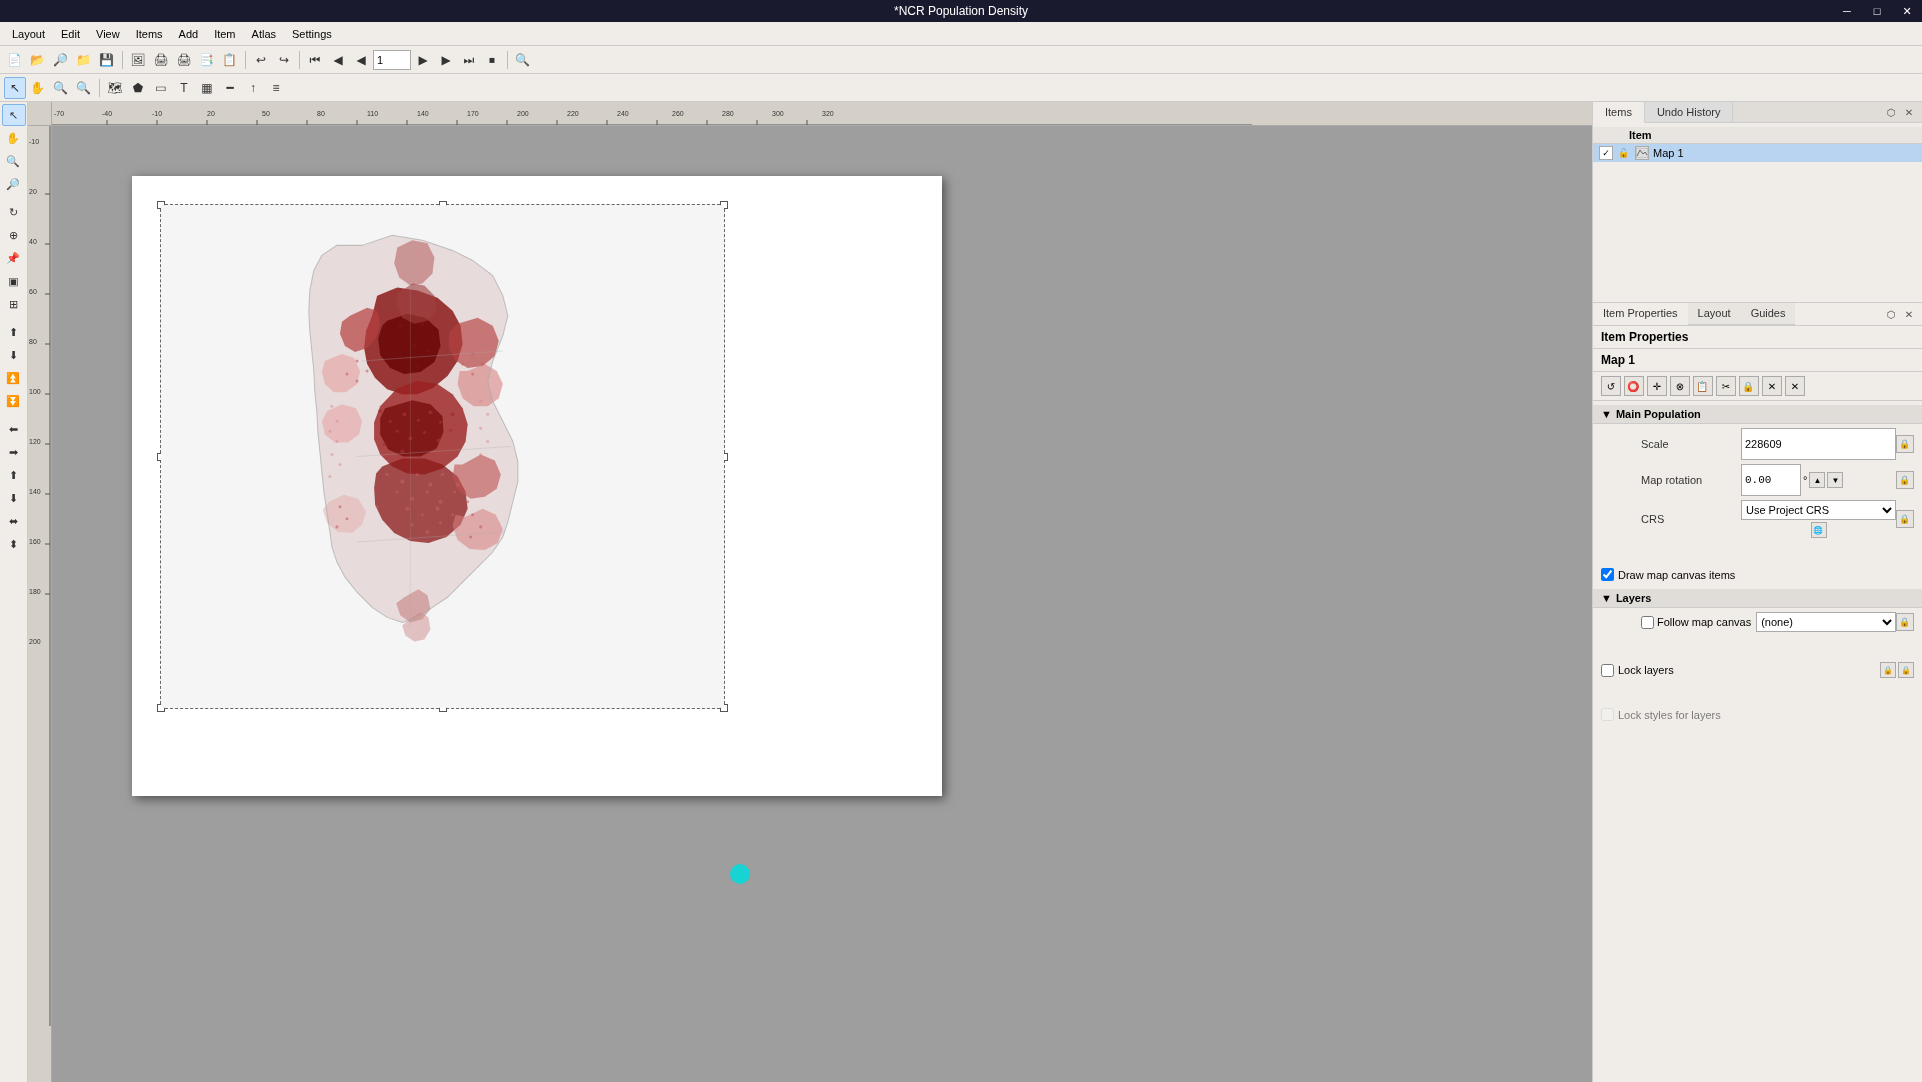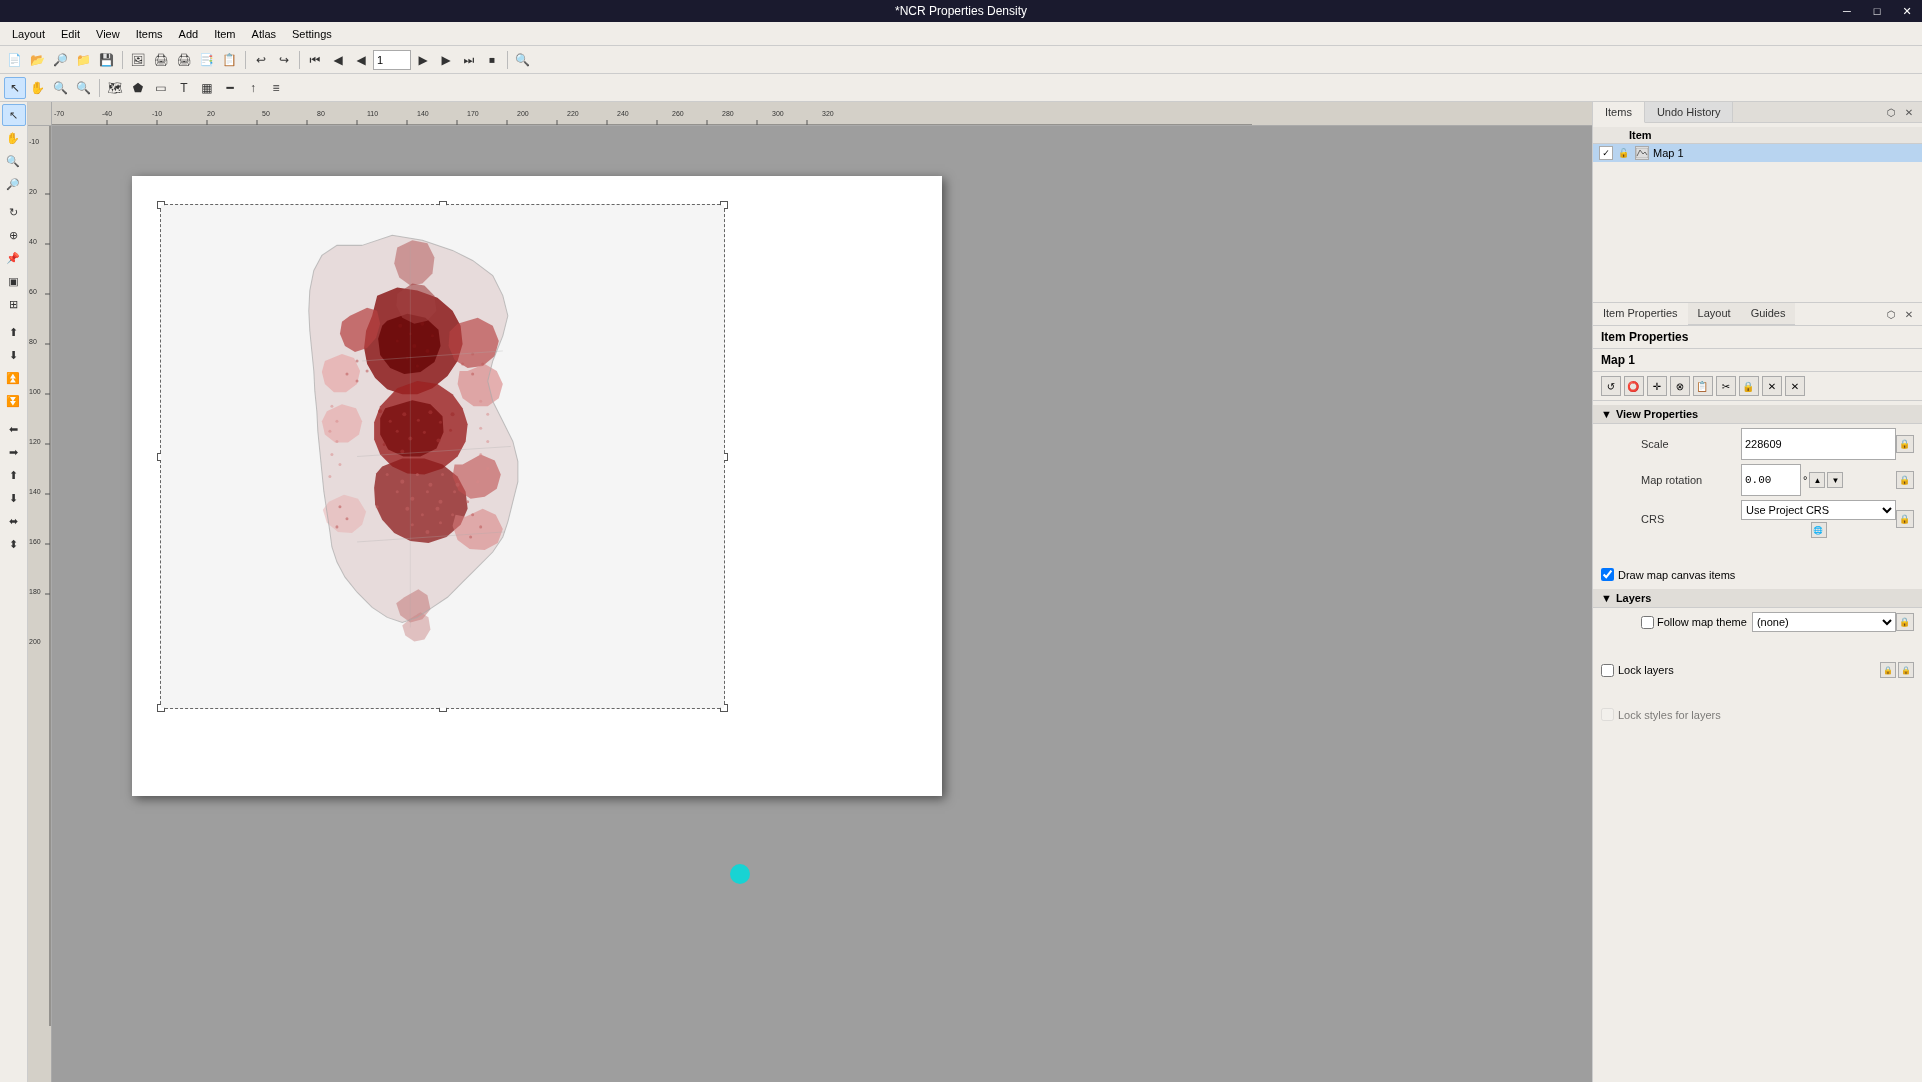--- a/index.html
+++ b/index.html
@@ -437,21 +437,21 @@
       width: 100%;
       height: 100%;
       position: relative;
       overflow: hidden;
     }
   </style>
 </head>
 <body>
 
 <div id="titlebar">
-  <span>*NCR Properties Density</span>
+  <span>*NCR Population Density</span>
   <div id="titlebar-controls">
     <div class="titlebar-btn">─</div>
     <div class="titlebar-btn">□</div>
     <div class="titlebar-btn close">✕</div>
   </div>
 </div>
 
 <div id="menubar">
   <span class="menu-item">Layout</span>
   <span class="menu-item">Edit</span>
@@ -809,21 +809,21 @@
         <button class="prop-icon-btn">⊗</button>
         <button class="prop-icon-btn">📋</button>
         <button class="prop-icon-btn">✂</button>
         <button class="prop-icon-btn">🔒</button>
         <button class="prop-icon-btn">✕</button>
         <button class="prop-icon-btn">✕</button>
       </div>
 
       <div class="prop-section-header">
         <span>▼</span>
-        <span>View Properties</span>
+        <span>Main Population</span>
       </div>
       <div class="prop-section-content">
         <div class="prop-row">
           <span class="prop-label">Scale</span>
           <div class="prop-value">
             <input class="prop-input" type="text" value="228609" style="">
           </div>
           <button class="prop-icon-btn" style="width:18px; height:18px; flex-shrink:0; font-size:9px;">🔒</button>
         </div>
         <div class="prop-row">
@@ -853,21 +853,21 @@
       </div>
 
       <div class="prop-section-header">
         <span>▼</span>
         <span>Layers</span>
       </div>
       <div class="prop-section-content">
         <div class="prop-row">
           <div style="display:flex; align-items:center; gap:3px; flex:1;">
             <input type="checkbox" style="">
-            <span>Follow map theme</span>
+            <span>Follow map canvas</span>
             <select class="prop-dropdown" style="flex:1; margin-left:2px;">
               <option>(none)</option>
             </select>
           </div>
           <button class="prop-icon-btn" style="width:18px;height:18px;font-size:9px;">🔒</button>
         </div>
         <div class="prop-checkbox-row">
           <input type="checkbox" style="">
           <span>Lock layers</span>
           <div style="margin-left:auto; display:flex; gap:2px;">

